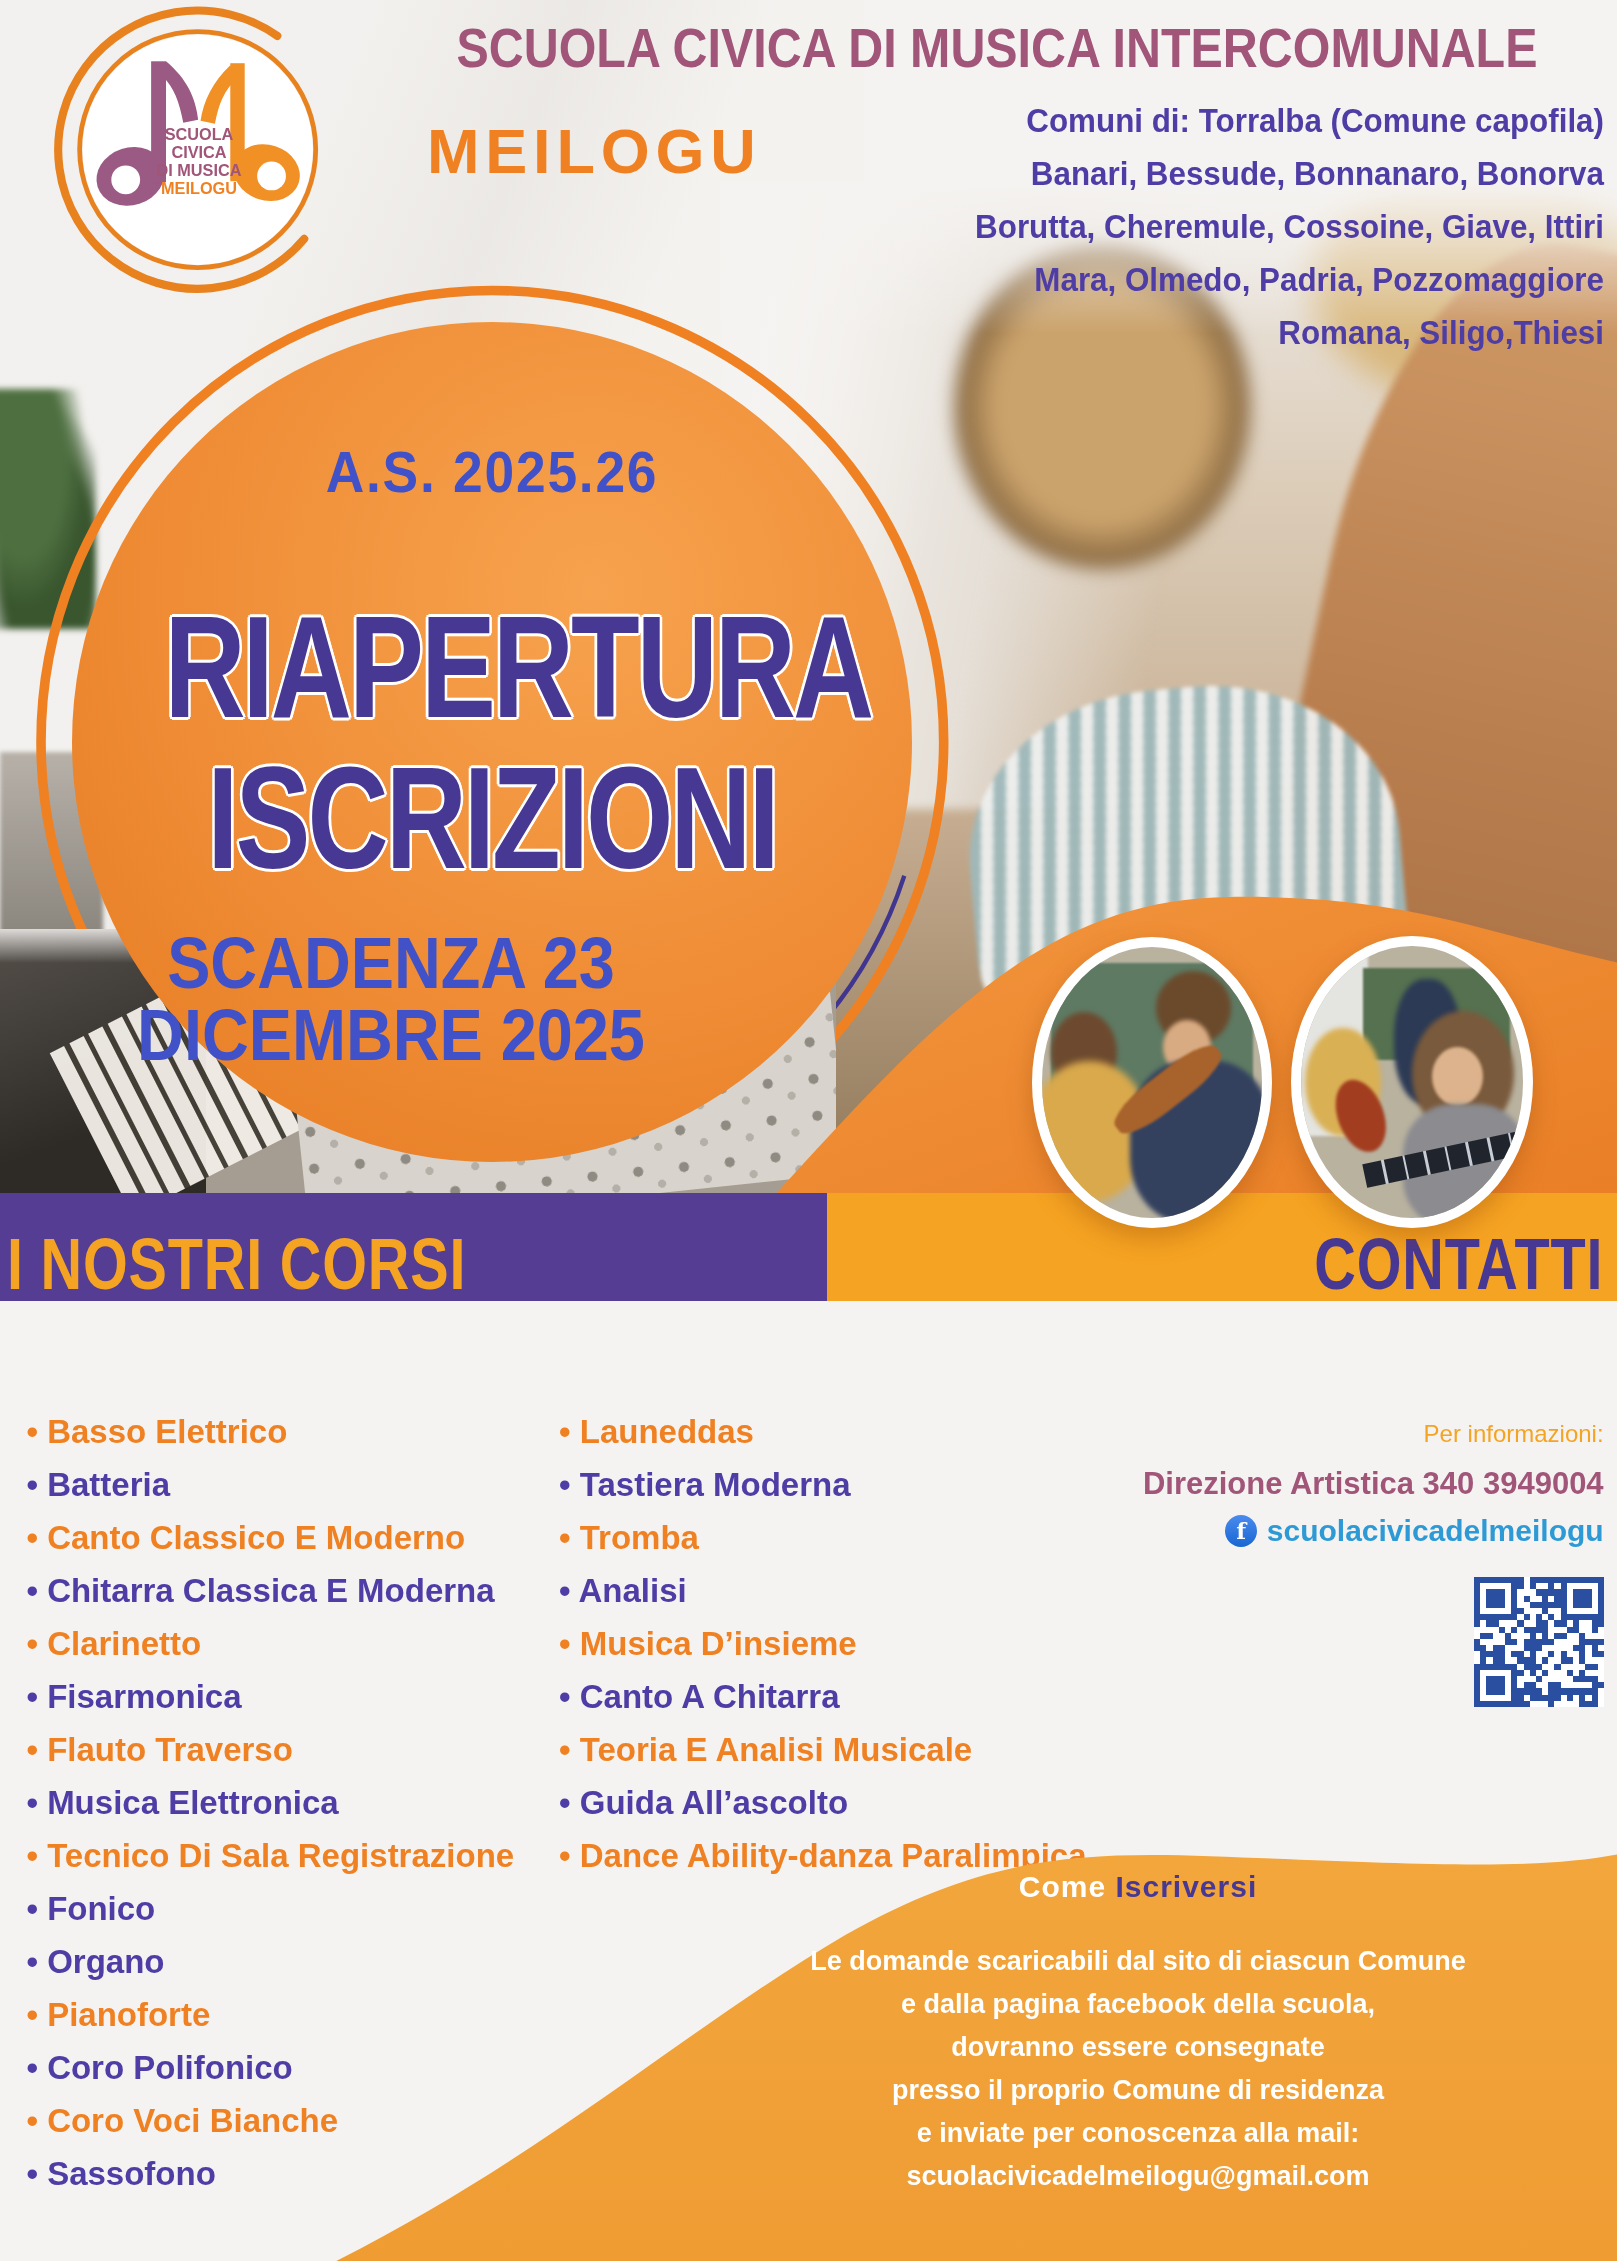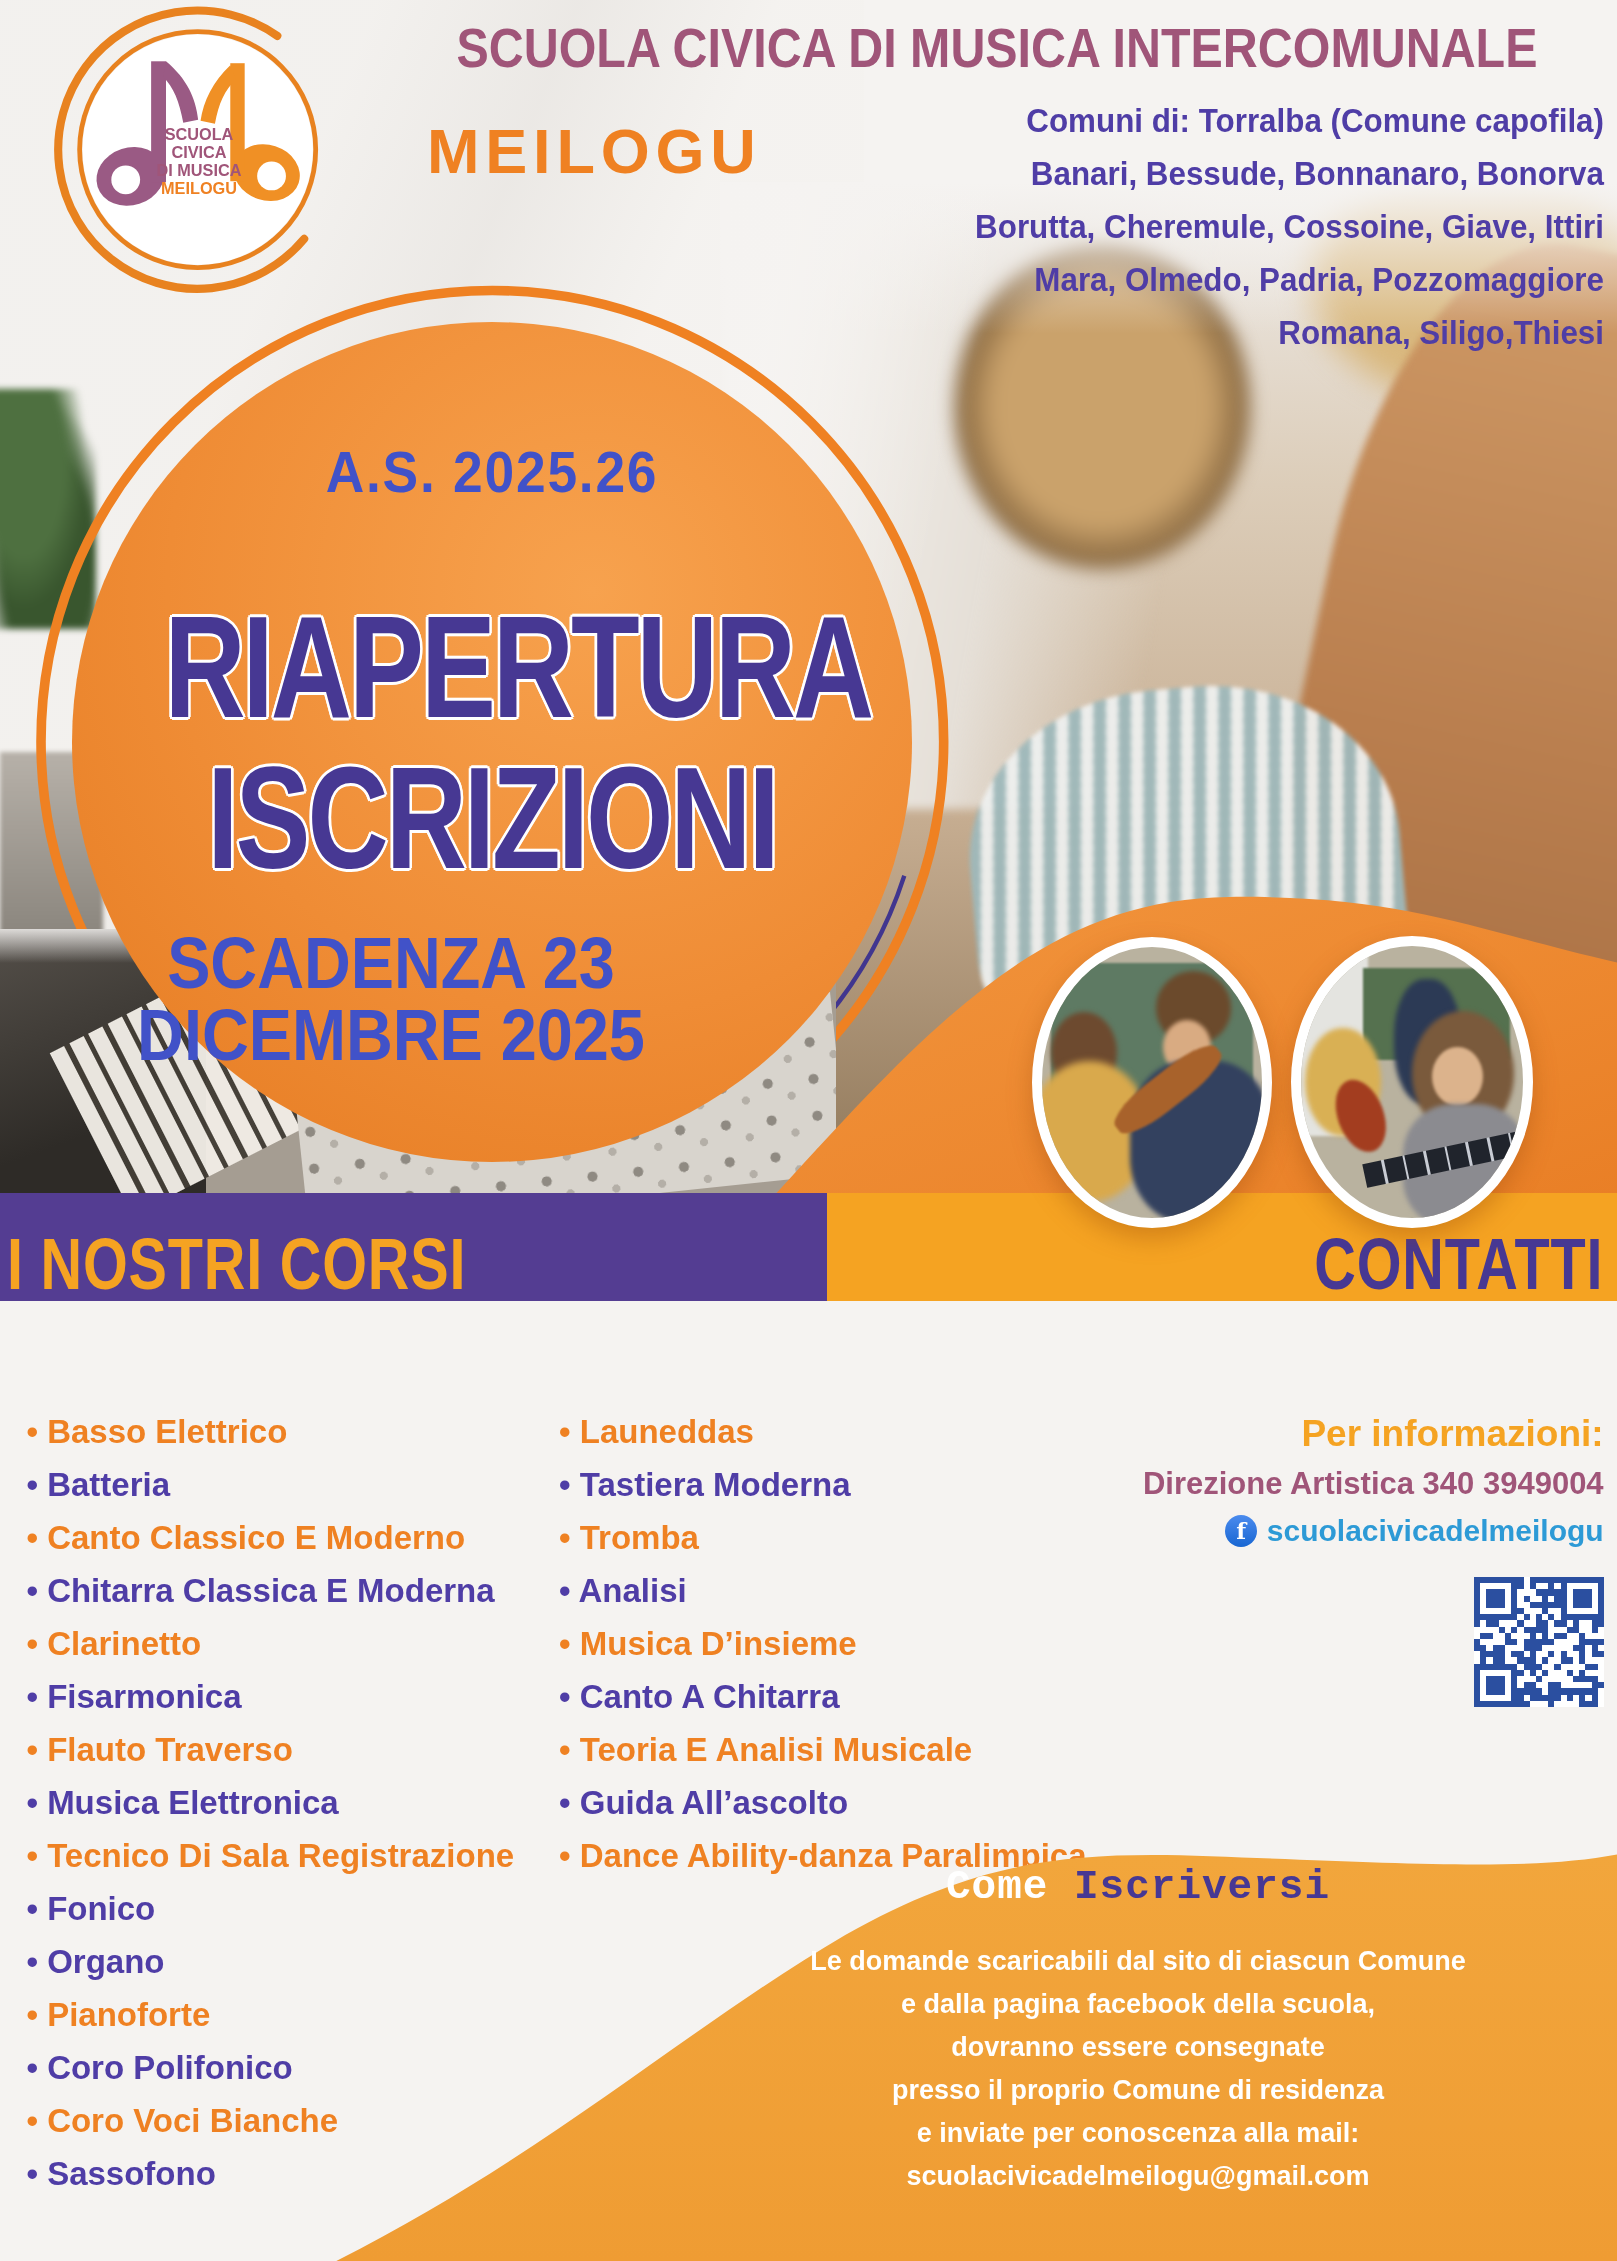--- a/index.html
+++ b/index.html
@@ -137,33 +137,33 @@
   
   .col1{left:26.4px;top:1405px;width:672px;z-index:10;}
   .col2{left:559px;top:1405px;width:600px;z-index:10;}
   .course-item{font-weight:bold;font-size:33px;line-height:53px;white-space:nowrap;}
   .course-item::before{content:"• ";}
   .c-orange{color:var(--orange);}
   .c-purple{color:var(--purple-text);}
 
   
   .contacts{right:14.4px;top:1417px;width:696px;z-index:10;text-align:right;}
-  .info-label{font-weight:bold;font-size:37px;line-height:34px;color:var(--amber-band);margin-bottom:6.7px;}
+  .info-label{font-weight:normal;font-size:24px;line-height:34px;color:var(--amber-band);margin-bottom:6.7px;}
   .phone-line{font-weight:bold;font-size:31px;line-height:52px;color:var(--mauve);white-space:nowrap;}
   .fb-row{display:flex;justify-content:flex-end;align-items:center;gap:9.6px;margin-top:4.8px;}
   .fb-icon{width:32px;height:32px;border-radius:50%;flex:0 0 32px;
     background:linear-gradient(180deg,#4b8bee,#1866d2);color:#fff;font-weight:bold;
     font-size:23px;line-height:32px;text-align:center;font-family:"DejaVu Serif",serif;}
   .fb-name{font-weight:bold;font-size:30px;color:var(--facebook-blue);}
   .qr{width:130px;height:130px;margin:29px 0 0 auto;background:#fff;}
 
   
   .bottom-shape{left:0;top:0;width:1618px;height:2261px;z-index:11;pointer-events:none;}
   .enroll{left:672px;top:1863px;width:932px;z-index:12;text-align:center;}
-  .enroll-title{font-weight:bold;font-size:41px;line-height:48px;letter-spacing:1px;font-family:Liberation Mono, monospace;}
+  .enroll-title{font-weight:bold;font-size:30px;line-height:48px;letter-spacing:1px;}
   .enroll-title .t1{color:#ffffff;}
   .enroll-title .t2{color:var(--headline-purple);}
   .enroll-lines{margin-top:29px;}
   .enroll-line{font-weight:bold;font-size:27px;line-height:43px;color:#ffffff;}
 </style>
 </head>
 <body>
 
 <div id="poster">
 

